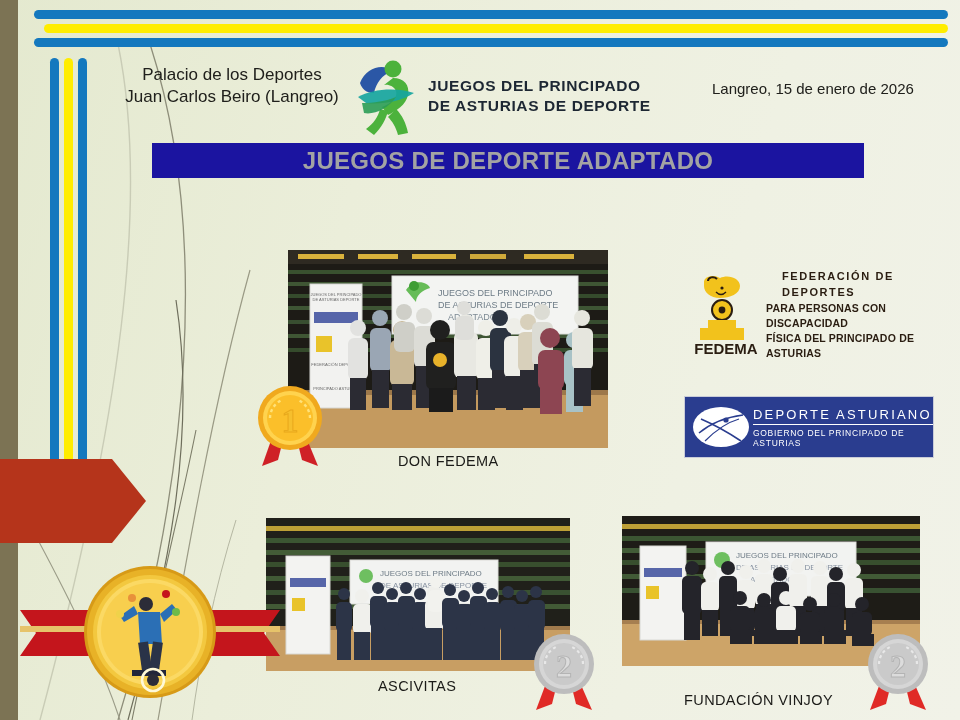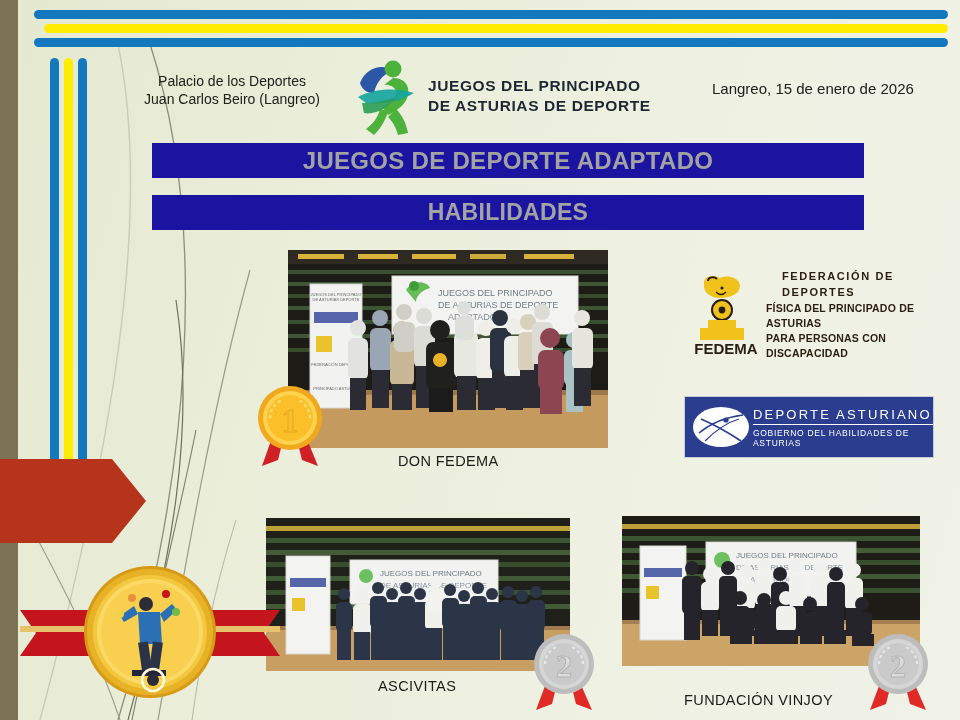--- a/index.html
+++ b/index.html
@@ -22,22 +22,22 @@
   .hbar{position:absolute;border-radius:6px;}
   .hbar.blue{background:#1478be;height:9px;}
   .hbar.yellow{background:#ffed00;height:9px;}
 
   
   .vbar{position:absolute;border-radius:6px;}
   .vbar.blue{background:#1478be;width:9px;}
   .vbar.yellow{background:#ffed00;width:9px;}
 
   
-  .venue{position:absolute;left:112px;top:72px;width:240px;text-align:center;
-    font-size:14px;line-height:1.32;color:#20201c;font-family:"Liberation Sans",sans-serif;}
+  .venue{position:absolute;left:112px;top:64px;width:240px;text-align:center;
+    font-size:17px;line-height:1.32;color:#20201c;font-family:"Liberation Sans",sans-serif;}
   .datetext{position:absolute;left:712px;top:80px;font-size:15px;color:#20201c;}
 
   
   .eventlogo{position:absolute;left:352px;top:50px;width:340px;height:92px;display:flex;align-items:center;}
   .eventlogo .mark{width:70px;height:86px;flex:0 0 70px;}
   .eventlogo .words{margin-left:6px;font-size:15.5px;font-weight:bold;line-height:1.28;
     letter-spacing:0.6px;color:#1d2733;}
 
   
   .band{position:absolute;background:#1b14a0;color:#a3a3a3;font-weight:bold;
@@ -124,21 +124,20 @@
       <path d="M6,44 C20,36 44,34 62,40 C50,48 30,52 14,50 Z" fill="#16a5a0" opacity="0.92"></path>
       <path d="M10,50 C22,50 34,48 44,44 C36,56 22,62 12,60 Z" fill="#2b9c55" opacity="0.9"></path>
     </svg>
     <div class="words">
       <div>JUEGOS DEL PRINCIPADO</div>
       <div>DE ASTURIAS DE DEPORTE</div>
     </div>
   </div>
 
   <div class="band" id="band1">JUEGOS DE DEPORTE ADAPTADO</div>
-  <div class="band" id="band2">HABILIDADES</div>
 
   <div class="photo" id="photo1">
     <svg viewBox="0 0 320 198" width="320" height="198">
       <rect width="320" height="198" fill="#241f19"></rect>
       <rect y="0" width="320" height="14" fill="#2e2a22"></rect>
       <g>
         <rect x="10" y="4" width="46" height="5" fill="#d9b23c"></rect>
           <rect x="70" y="4" width="40" height="5" fill="#d9b23c"></rect>
         <rect x="124" y="4" width="44" height="5" fill="#d9b23c"></rect>
           <rect x="182" y="4" width="36" height="5" fill="#cfa93a"></rect>
@@ -475,37 +474,37 @@
       <path d="M30,20 q5,5 10,0" fill="none" stroke="#2a1d11" stroke-width="1.4"></path>
       <circle cx="36" cy="38" r="10" fill="#f2c21c" stroke="#2a1d11" stroke-width="2"></circle>
       <circle cx="36" cy="38" r="3.4" fill="#2a1d11"></circle>
       <rect x="29" y="48" width="14" height="8" fill="#f2c21c"></rect>
       <path d="M14,56 h44 v12 h-44 z" fill="#f2c21c"></path>
       <path d="M22,56 h28 v-8 h-28 z" fill="#f2c21c"></path>
       <text x="40" y="82" font-size="15" font-weight="bold" fill="#2a1d11" text-anchor="middle" font-family="Liberation Sans, sans-serif">FEDEMA</text>
     </svg>
     <div class="txt">
       <div class="l1">FEDERACIÓN  DE  DEPORTES</div>
+      <div>PARA PERSONAS CON DISCAPACIDAD</div>
       <div>FÍSICA DEL PRINCIPADO DE ASTURIAS</div>
-      <div>PARA PERSONAS CON DISCAPACIDAD</div>
     </div>
   </div>
 
   <div class="depast">
     <svg class="oval" viewBox="0 0 60 48">
       <ellipse cx="30" cy="24" rx="28" ry="20" fill="#ffffff"></ellipse>
       <path d="M8,30 C20,20 36,14 52,12" fill="none" stroke="#2a3d8f" stroke-width="1.6"></path>
       <path d="M10,16 C24,22 38,30 50,38" fill="none" stroke="#2a3d8f" stroke-width="1.6"></path>
       <path d="M14,38 C24,28 34,20 48,16" fill="none" stroke="#2a3d8f" stroke-width="1.2"></path>
       <circle cx="35" cy="17" r="2.6" fill="#2a3d8f"></circle>
     </svg>
     <div class="txt">
       <div class="t1">DEPORTE ASTURIANO</div>
       <div class="rule"></div>
-      <div class="t2">GOBIERNO DEL HABILIDADES DE ASTURIAS</div>
+      <div class="t2">GOBIERNO DEL PRINCIPADO DE ASTURIAS</div>
     </div>
   </div>
 
   <div class="medal" id="medal1">
     <svg viewBox="0 0 76 88" width="76" height="88">
       <path d="M22,50 L10,84 L26,78 L30,62 Z" fill="#cf2026"></path>
       <path d="M52,50 L66,84 L50,78 L46,62 Z" fill="#cf2026"></path>
       <circle cx="38" cy="36" r="32" fill="#f0a91e"></circle>
       <circle cx="38" cy="36" r="27" fill="#ffd34e"></circle>
       <circle cx="38" cy="36" r="23" fill="#fbbf2a"></circle>

